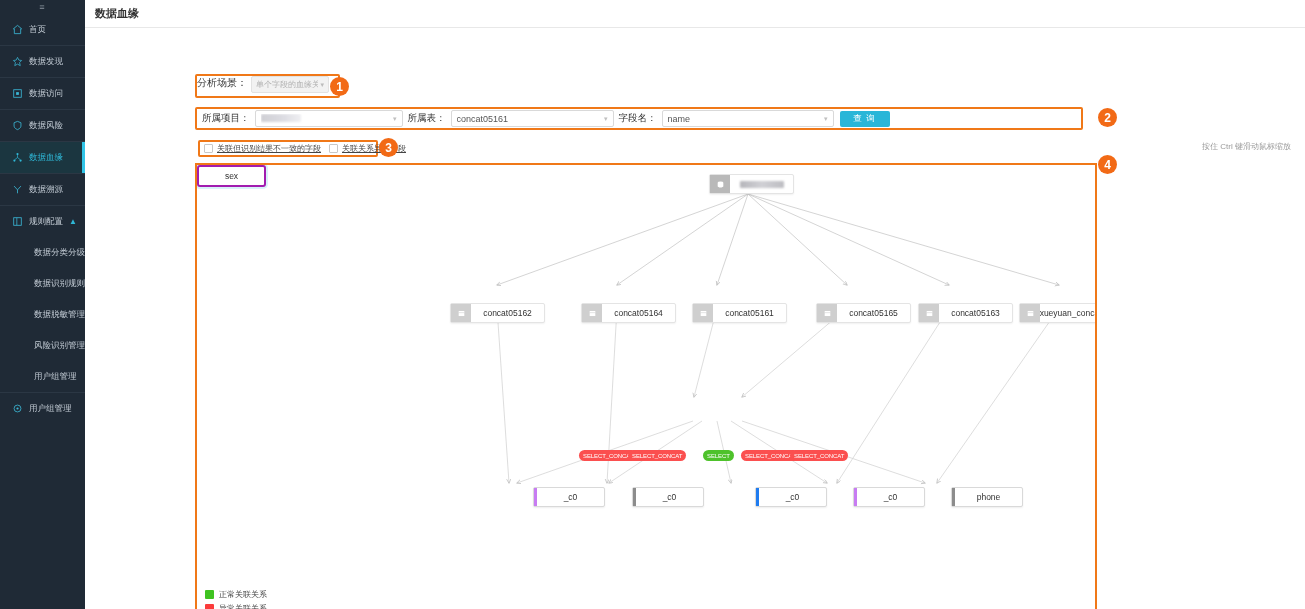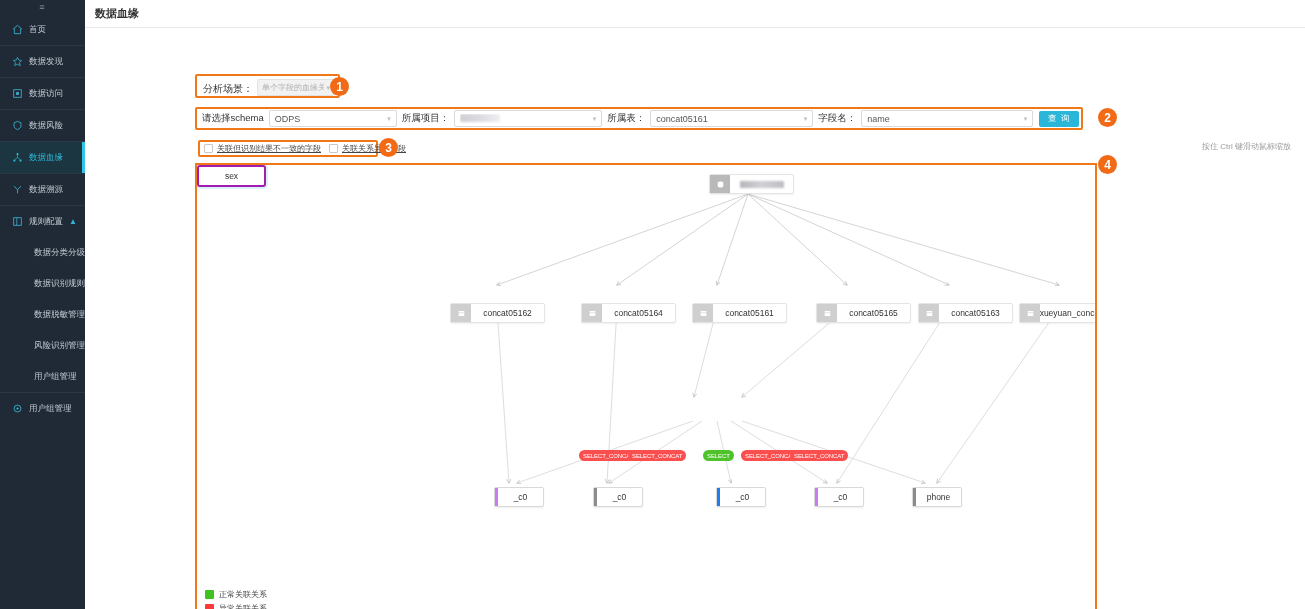--- a/index.html
+++ b/index.html
@@ -42,21 +42,21 @@
     height:28px; border-bottom:1px solid #e8e8e8; display:flex; align-items:center;
     padding-left:10px; background:#fff;
   }
   .page-title { font-size:11px; color:#333; font-weight:bold; }
 
   .content { position:relative; padding:0 0 0 0; }
 
   
   .row-scene {
     position:absolute; left:110px; top:46px; width:145px; height:24px;
-    border:2px solid #f07818; display:flex; align-items:flex-end; padding-left:6px;
+    border:2px solid #f07818; display:flex; align-items:flex-start; 
     border-radius:2px;
   }
   .lbl { font-size:10px; color:#333; white-space:nowrap; }
   .sel-disabled {
     margin-left:4px; width:78px; height:17px; background:#f2f2f2; border:1px solid #e2e2e2;
     border-radius:2px; display:flex; align-items:center; padding:0 4px;
     font-size:8px; color:#b0b0b0; white-space:nowrap; overflow:hidden;
   }
   .sel-disabled .cv { flex:1; overflow:hidden; }
   .caret { font-size:7px; color:#bbb; margin-left:2px; }
@@ -78,21 +78,21 @@
   .s-schema { width:128px; }
   .s-project { width:148px; }
   .s-table  { width:163px; }
   .s-field  { width:172px; }
   .redact {
     display:inline-block; width:40px; height:8px;
     background:linear-gradient(90deg,#cfcfd4 0%, #dcdce2 55%, #efeff2 100%);
     filter:blur(1.1px); border-radius:1px;
   }
   .btn-query {
-    width:40px; height:16px; background:#29b6d8; color:#fff; font-size:8.5px;
+    width:50px; height:16px; background:#29b6d8; color:#fff; font-size:8.5px;
     display:flex; align-items:center; justify-content:center; border-radius:2px;
     margin-left:6px; cursor:pointer; letter-spacing:1px;
   }
 
   .row-check {
     position:absolute; left:113px; top:112px; width:180px; height:17px;
     border:2px solid #f07818; display:flex; align-items:center; border-radius:2px;
     gap:8px; padding-left:4px;
   }
   .cb { display:flex; align-items:center; gap:4px; font-size:8px; color:#444; white-space:nowrap;text-decoration:underline;}
@@ -140,23 +140,23 @@
 
   .node-tbl { width:95px; top:138px; }
   .node-sex {
     top:234px; left:463px; width:69px; height:22px;
     border:2px solid #a21caf; background:#fff; border-radius:3px;
     box-shadow:0 0 0 2px rgba(42,179,224,0.18);
     display:flex; align-items:center; justify-content:center; font-size:8.5px;
   }
 
   .node-fld {
-    position:absolute; top:322px; width:50px; height:20px; background:#fff;
+    position:absolute; top:322px; width:72px; height:20px; background:#fff;
     border:1px solid #d9d9d9; border-radius:2px; display:flex; align-items:center;
-    box-shadow:0 1px 2px rgba(0,0,0,0.07); font-size:8.5px;
+    box-shadow:0 1px 2px rgba(0,0,0,0.07); font-size:8.5px;margin-left:39px;
   }
   .node-fld .bar { width:3px; height:100%; flex:0 0 3px; }
   .node-fld .ft { flex:1; text-align:center; white-space:nowrap; }
 
   .eb {
     position:absolute; height:11px; border-radius:6px; color:#fff;
     font-size:6px; display:flex; align-items:center; justify-content:center;
     padding:0 4px; white-space:nowrap; letter-spacing:-0.1px;
   }
   .eb.red { background:#fb4f4f; }
@@ -291,27 +291,20 @@
       <div class="row-scene">
         <span class="lbl">分析场景：</span>
         <div class="sel-disabled">
           <span class="cv">单个字段的血缘关系</span>
           <span class="caret">▾</span>
         </div>
       </div>
       <div class="badge" id="badge1">1</div>
 
       <div class="row-query">
-        <div class="fld">
-          <span class="lbl2">请选择schema</span>
-          <div class="select s-schema">
-            <span class="v">ODPS</span>
-            <span class="ar">▾</span>
-          </div>
-        </div>
         <div class="fld">
           <span class="lbl2">所属项目：</span>
           <div class="select s-project">
             <span class="v"><span class="redact"></span></span>
             <span class="ar">▾</span>
           </div>
         </div>
         <div class="fld">
           <span class="lbl2">所属表：</span>
           <div class="select s-table">

